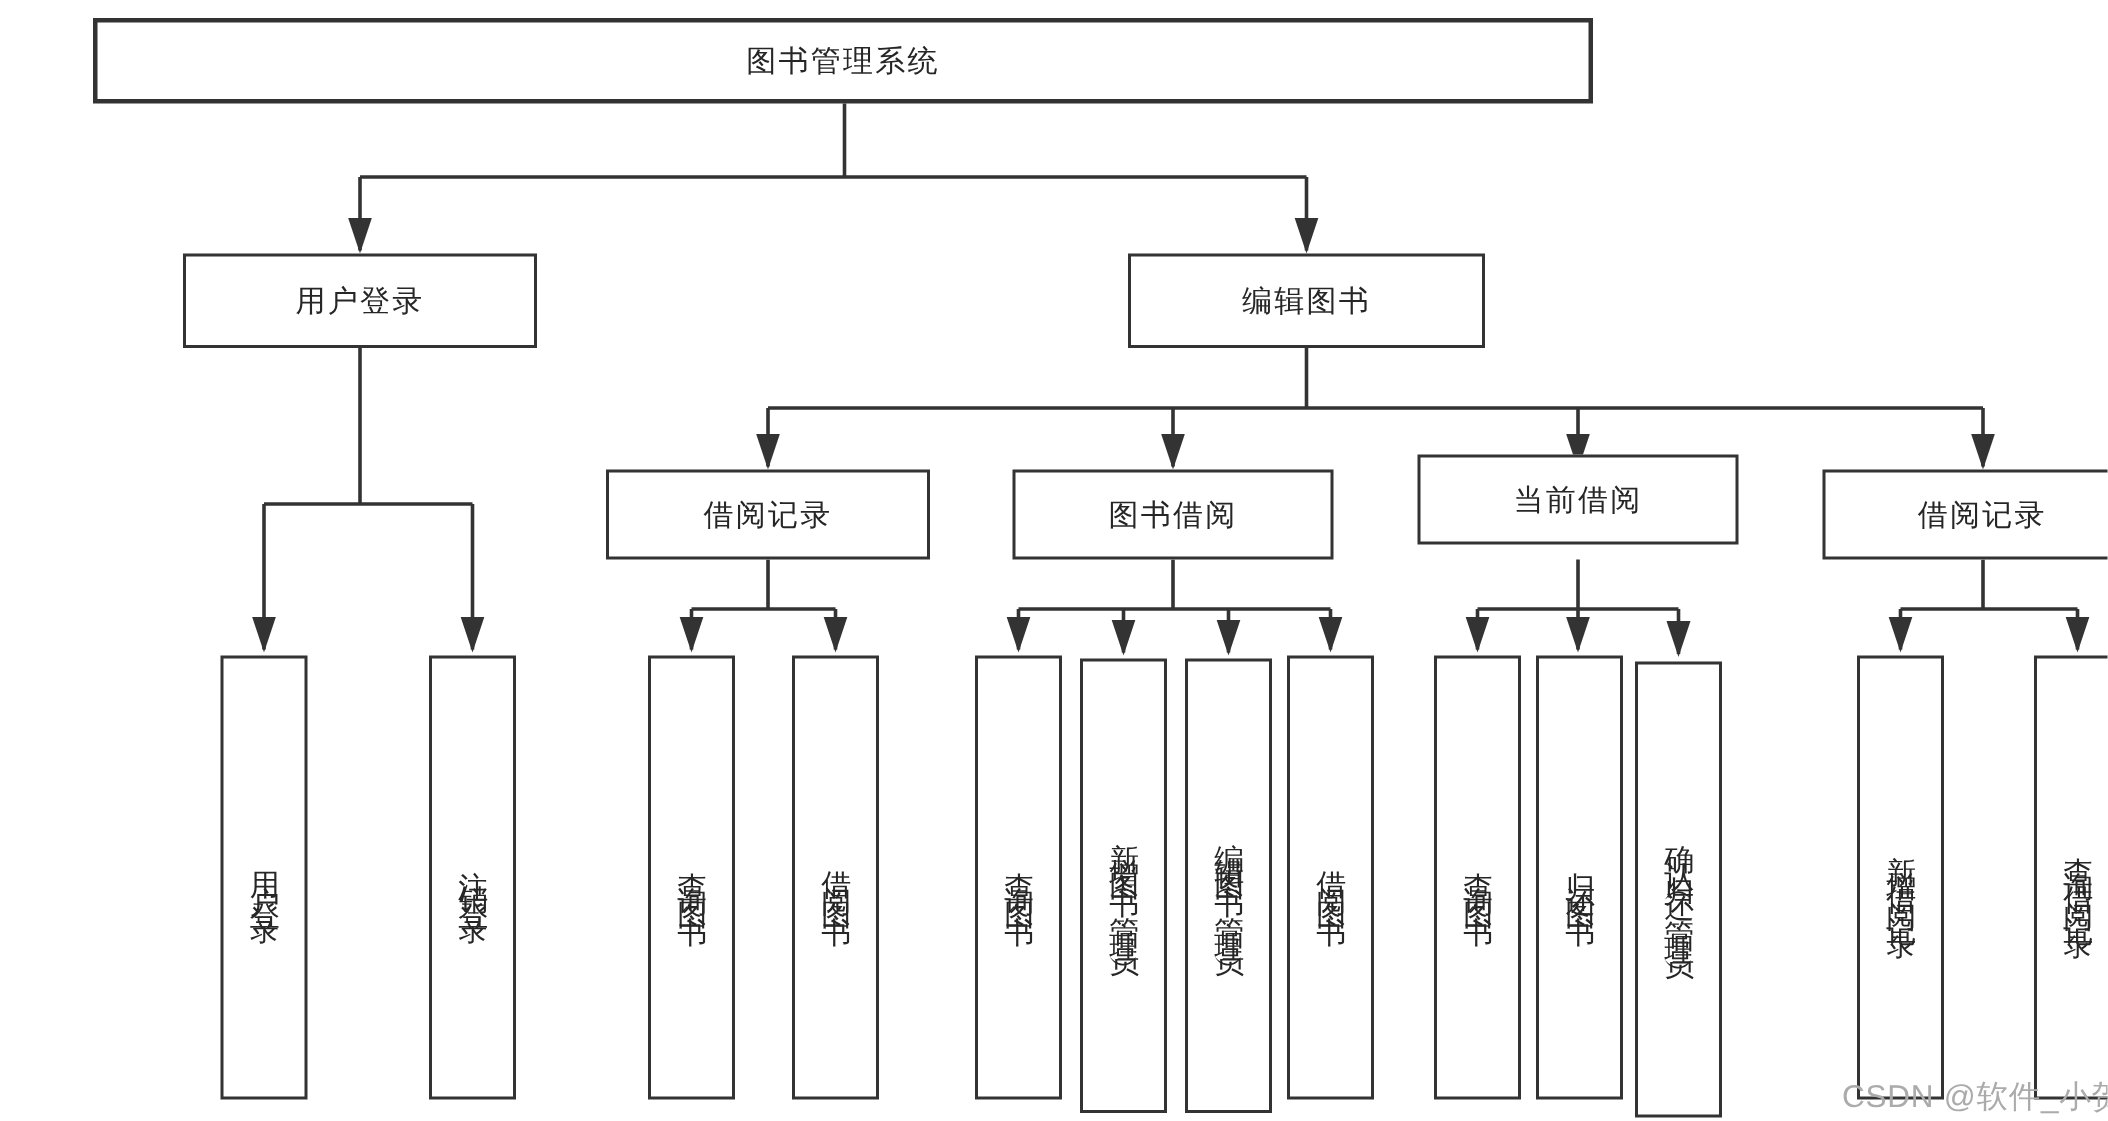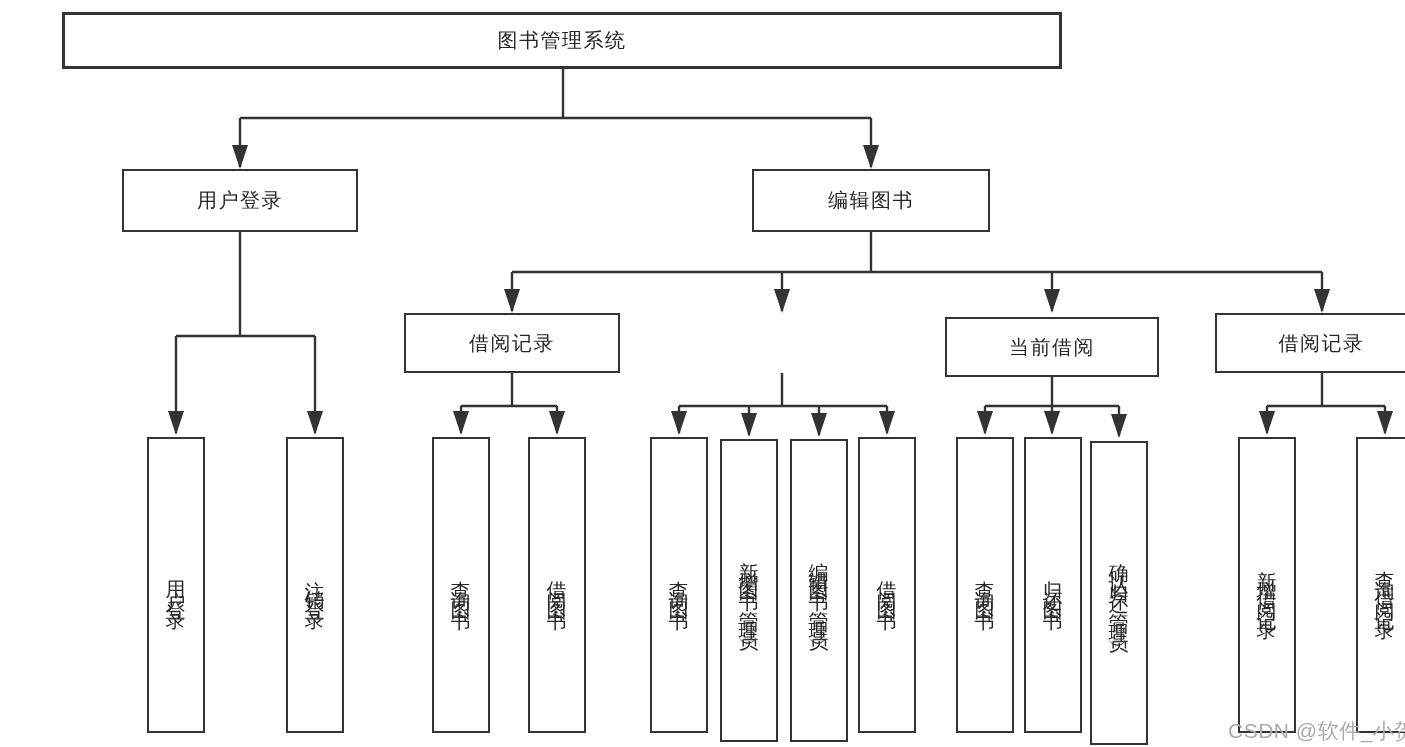--- a/index.html
+++ b/index.html
@@ -118,21 +118,24 @@
   <div class="node" style="left:80px;top:169px;width:236px;height:63px">
     <span class="h-label">用户登录</span>
   </div>
   <div class="node" style="left:710px;top:169px;width:238px;height:63px">
     <span class="h-label">编辑图书</span>
   </div>
 
   <div class="node" style="left:362px;top:313px;width:216px;height:60px">
     <span class="h-label">借阅记录</span>
   </div>
-  <div class="node" style="left:903px;top:317px;width:214px;height:60px">
+  <div class="node" style="left:633px;top:313px;width:214px;height:60px">
+    <span class="h-label">图书借阅</span>
+  </div>
+  <div class="node" style="left:903px;top:303px;width:214px;height:60px">
     <span class="h-label">当前借阅</span>
   </div>
   <div class="node" style="left:1173px;top:313px;width:213px;height:60px">
     <span class="h-label">借阅记录</span>
   </div>
 
   <div class="node" style="left:105px;top:437px;width:58px;height:296px">
     <span class="v-label">用户登录</span>
   </div>
   <div class="node" style="left:244px;top:437px;width:58px;height:296px">

